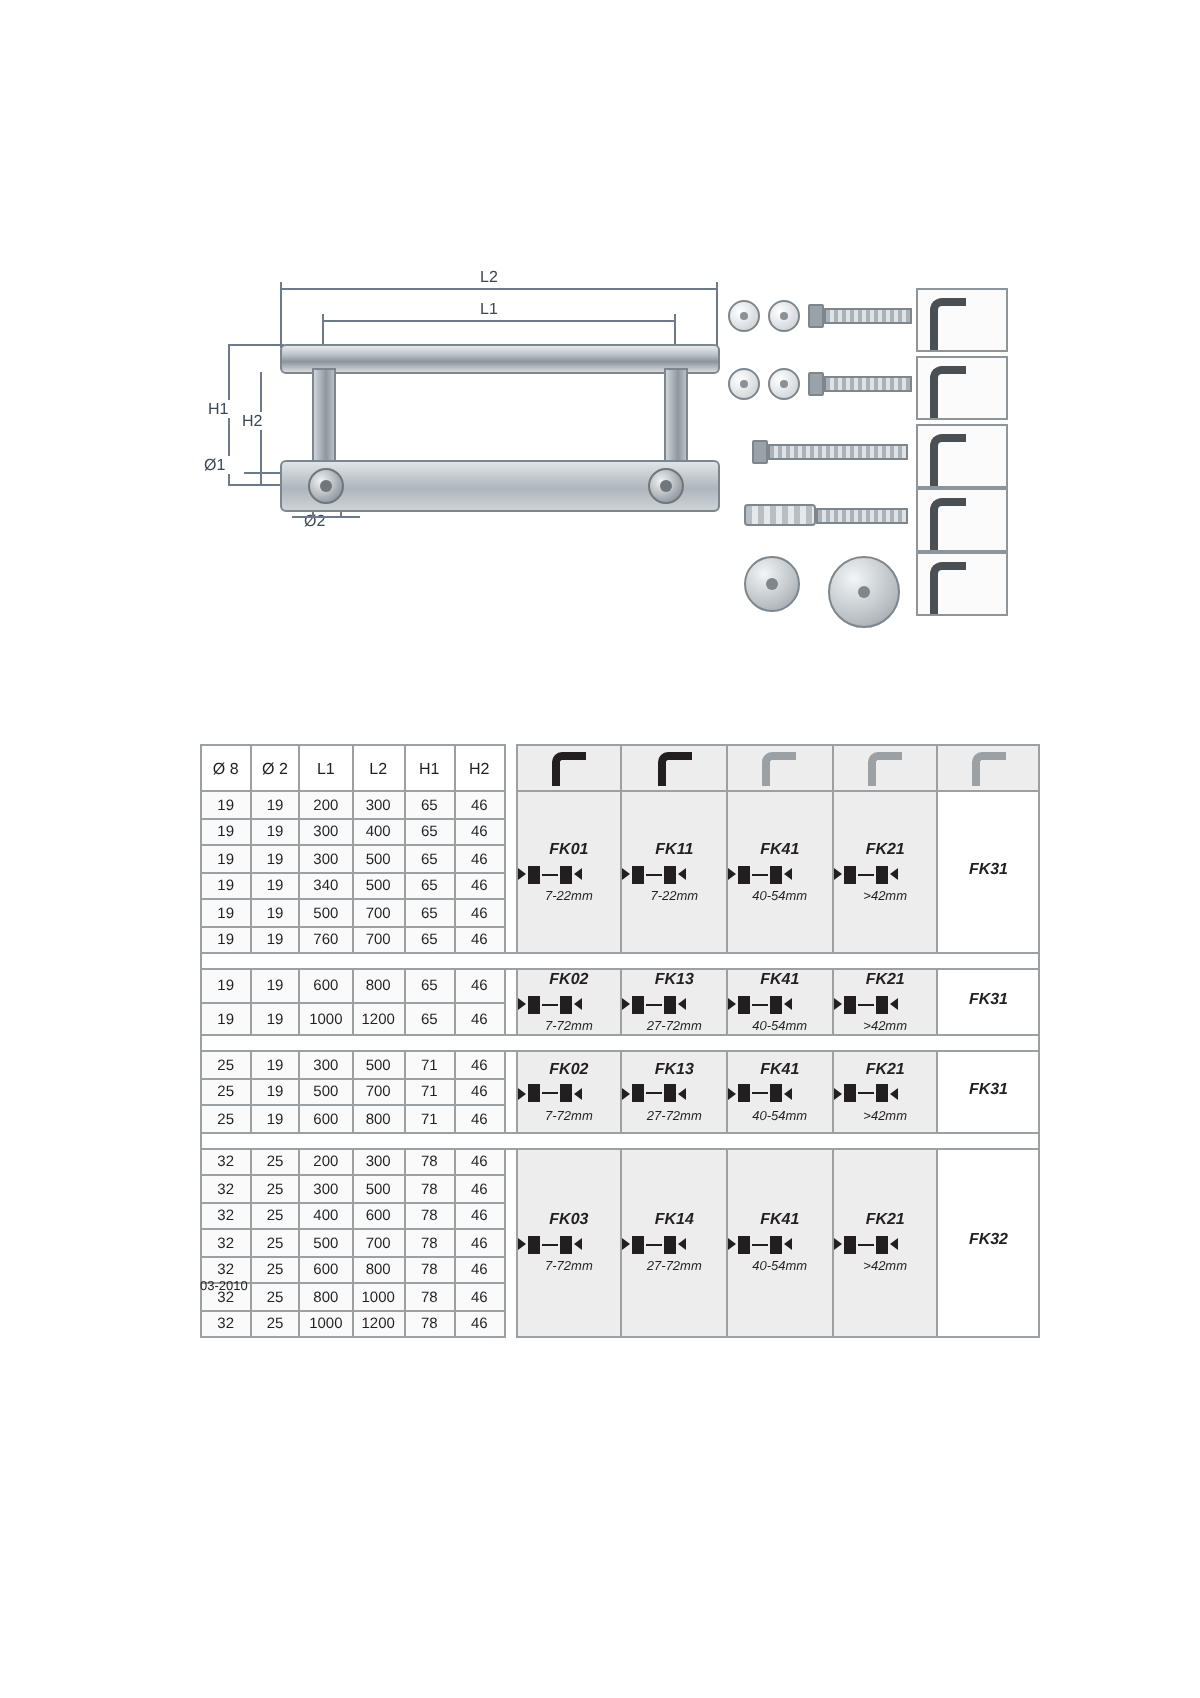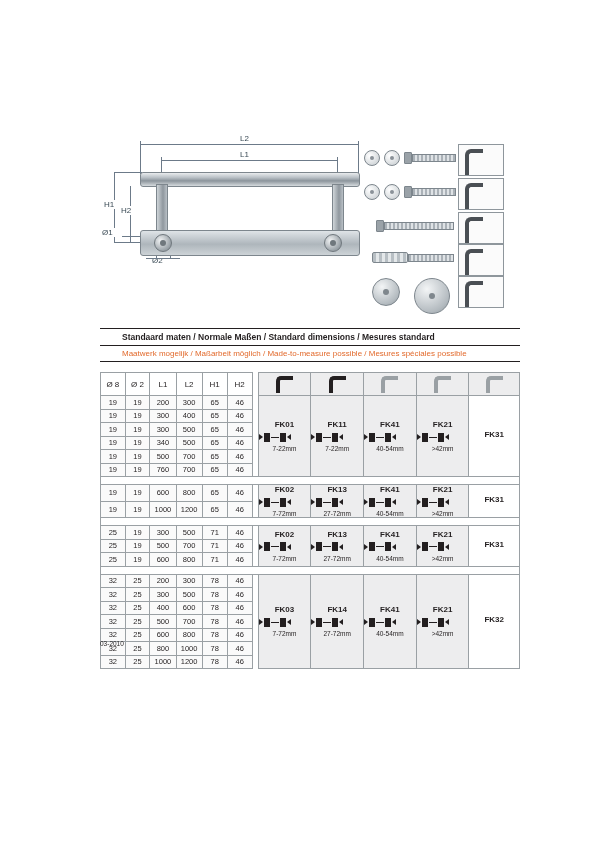--- a/index.html
+++ b/index.html
@@ -106,20 +106,21 @@
   }
   .hdr td{height:22px;font-weight:bold;font-size:8px;background:#ffffff;}
   .dimcell{width:27px;height:12.5px;background:#fafafa;}
   .gapcol{width:6px;border:none !important;background:#fff;}
   .spacer td{height:7px;border-left:none;border-right:none;border-top:none;border-bottom:none;background:#fff;}
 
   
   .fixcell{
     width:56px;background:#ededee;vertical-align:top;text-align:left;
     padding:3px 4px 3px 5px;
+    font-style:italic;
   }
   .fixcell.empty{background:#ffffff;}
   .fixcode{font-size:8px;font-weight:bold;color:#231f20;display:block;margin-bottom:3px;}
   .fixrange{font-size:6.5px;color:#231f20;display:block;margin-top:3px;}
   .pictoline{display:flex;align-items:center;gap:1px;height:10px;}
   .arrowL,.arrowR{width:0;height:0;border-top:3px solid transparent;border-bottom:3px solid transparent;}
   .arrowL{border-right:4px solid #231f20;}
   .arrowR{border-left:4px solid #231f20;}
   .plate{width:6px;height:9px;background:#231f20;}
   .gapline{width:8px;height:1px;background:#231f20;}
@@ -227,24 +228,20 @@
           </div>
         <div class="rosette" style="left:56px;top:2px;width:34px;height:34px;">
             <div class="hole2" style="left:14px;top:14px;"></div>
           </div>
         <div class="doorbox" style="left:100px;top:0px;"></div>
       </div>
 
     </div>
   </div>
 
-  <div class="titlebar">
-    <div class="title-line">Standaard maten / Normale Maßen / Standard dimensions / Mesures standard</div>
-    <div class="sub-line">Maatwerk mogelijk / Maßarbeit möglich / Made-to-measure possible / Mesures spéciales possible</div>
-  </div>
 
   <div class="tablewrap">
     <table class="spec">
       <tbody id="tbody">
           <tr class="hdr">
             <td class="dimcell">Ø 8</td>
             <td class="dimcell">Ø 2</td>
             <td class="dimcell">L1</td>
             <td class="dimcell">L2</td>
             <td class="dimcell">H1</td>

